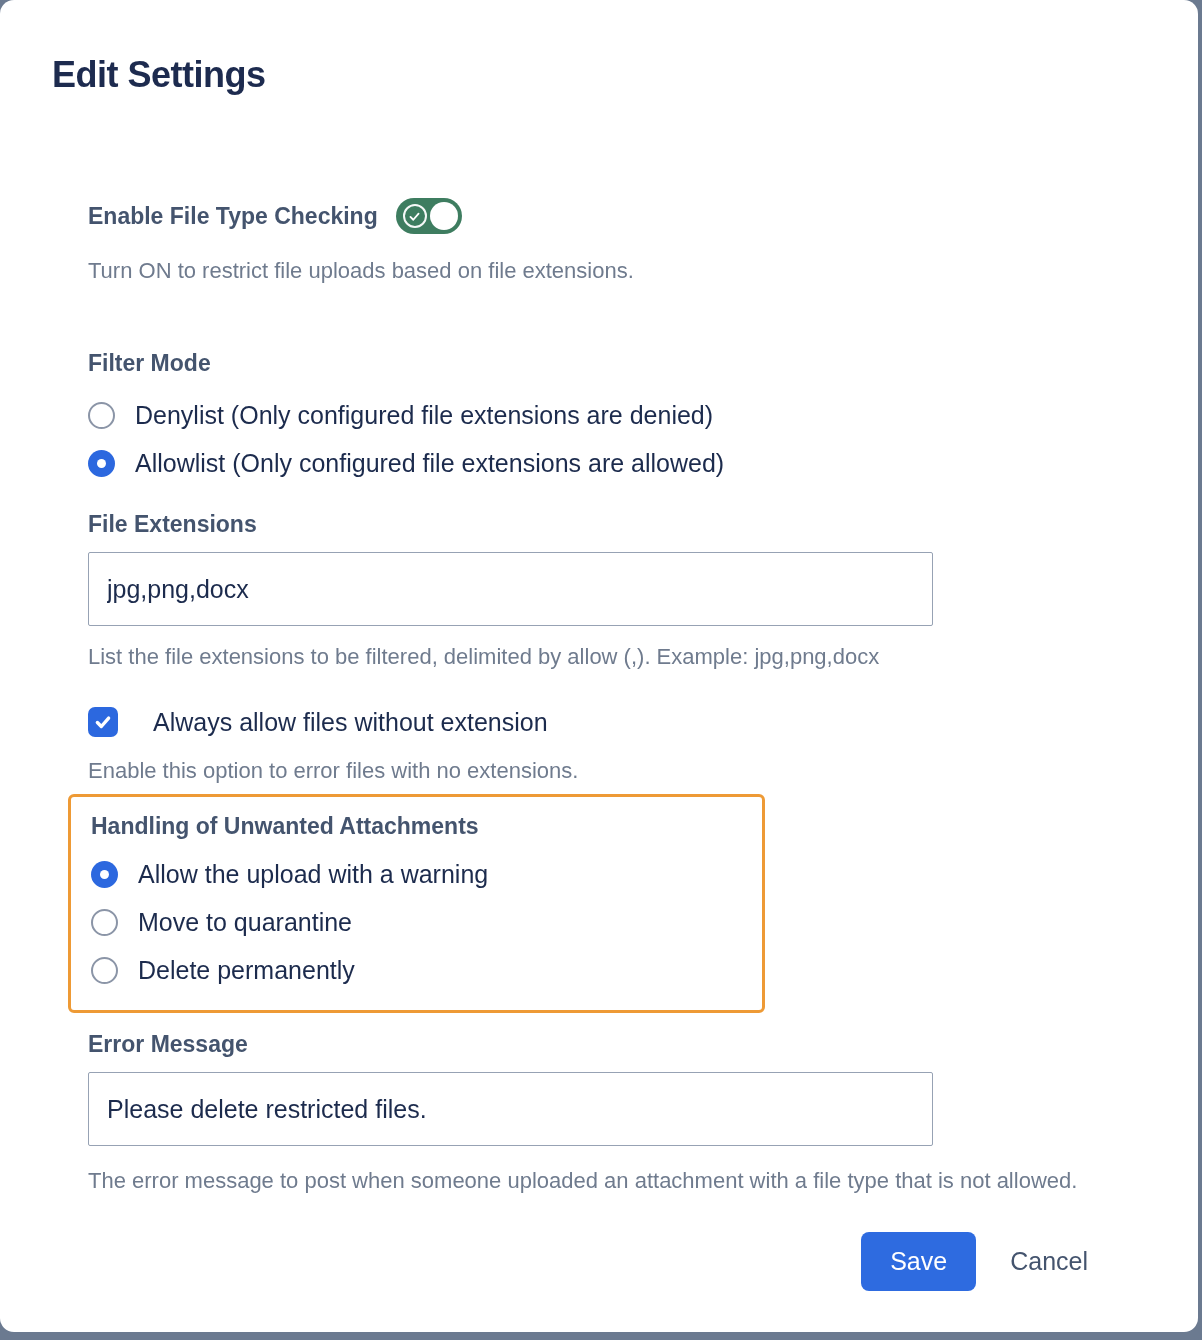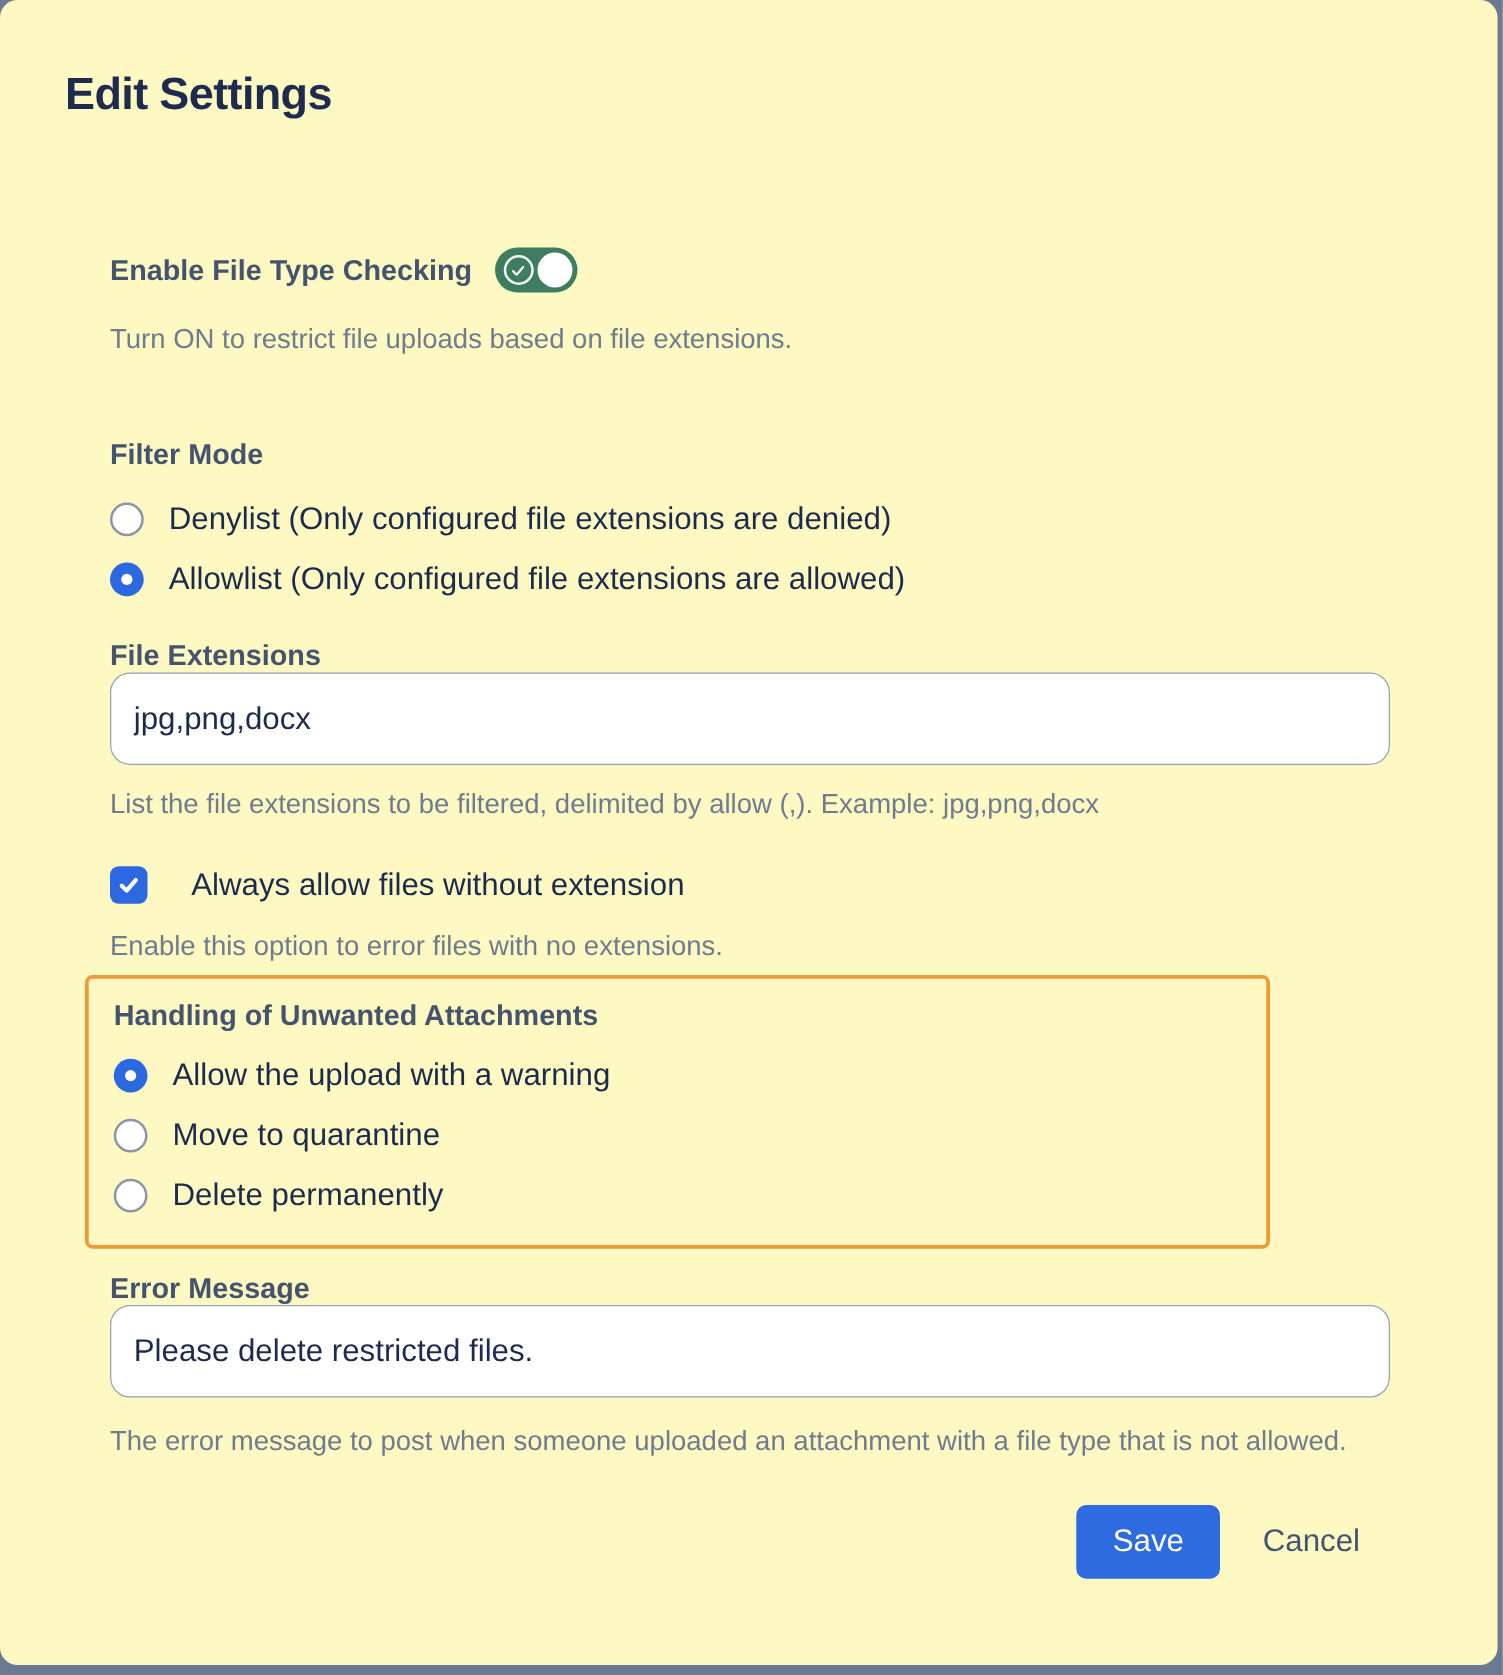--- a/index.html
+++ b/index.html
@@ -6,21 +6,21 @@
   html, body {
     width: 1202px; height: 1340px;
     font-family: "Liberation Sans", sans-serif;
     background: #6B7A90;
     overflow: hidden;
     position: relative;
   }
   .card {
     position: absolute;
     top: 0; left: 0; right: 4px; bottom: 8px;
-    background: #fef9c3;
+    background: #ffffff;
     border-radius: 14px;
     padding: 48px 52px 0 52px;
   }
   .page-title {
     font-size: 36px;
     font-weight: bold;
     color: #1D2B4F;
     letter-spacing: -0.5px;
     margin-top: 6px;
   }
@@ -91,23 +91,24 @@
     left: 9px; top: 9px;
     width: 9px; height: 9px;
     background: #ffffff;
     border-radius: 50%;
   }
 
   
   .input-label { margin-top: 24px; }
   .text-input {
     display: block;
-    width: 1024px; height: 74px;
+    margin-top: 14px;
+    width: 845px; height: 74px;
     border: 1.5px solid #97A2B4;
-    border-radius: 16px;
+    border-radius: 2px;
     font-family: "Liberation Sans", sans-serif;
     font-size: 25px;
     color: #1C2B4D;
     padding: 0 18px;
     outline: none;
     background: #fff;
   }
   .input-help { margin-top: 16px; }
 
   
@@ -123,21 +124,21 @@
     border-radius: 7px;
     display: flex; align-items: center; justify-content: center;
     flex: 0 0 auto;
   }
   .checkbox-help { margin-top: 10px; }
 
   
   .highlight-box {
     margin-top: 8px;
     margin-left: 16px;
-    width: 948px;
+    width: 697px;
     border: 3px solid #EE9A35;
     border-radius: 6px;
     padding: 16px 20px 16px 20px;
   }
   .highlight-box .radio-row { width: 100%; }
   .highlight-box .radios { margin-top: 10px; }
 
   
   .error-label { margin-top: 18px; }
   .error-help { margin-top: 16px; max-width: 1012px; line-height: 38px; font-size: 22px; }

